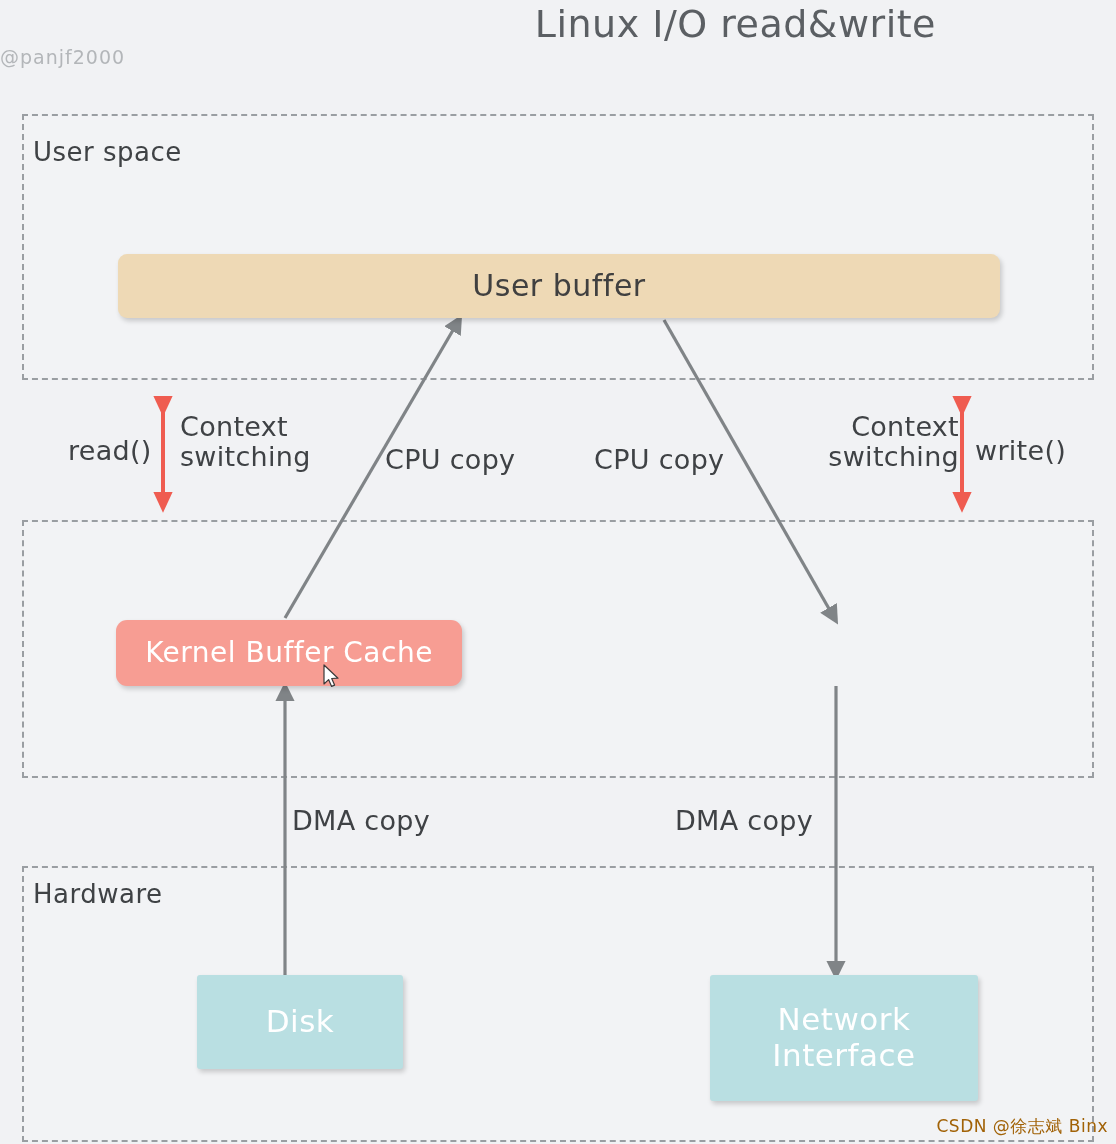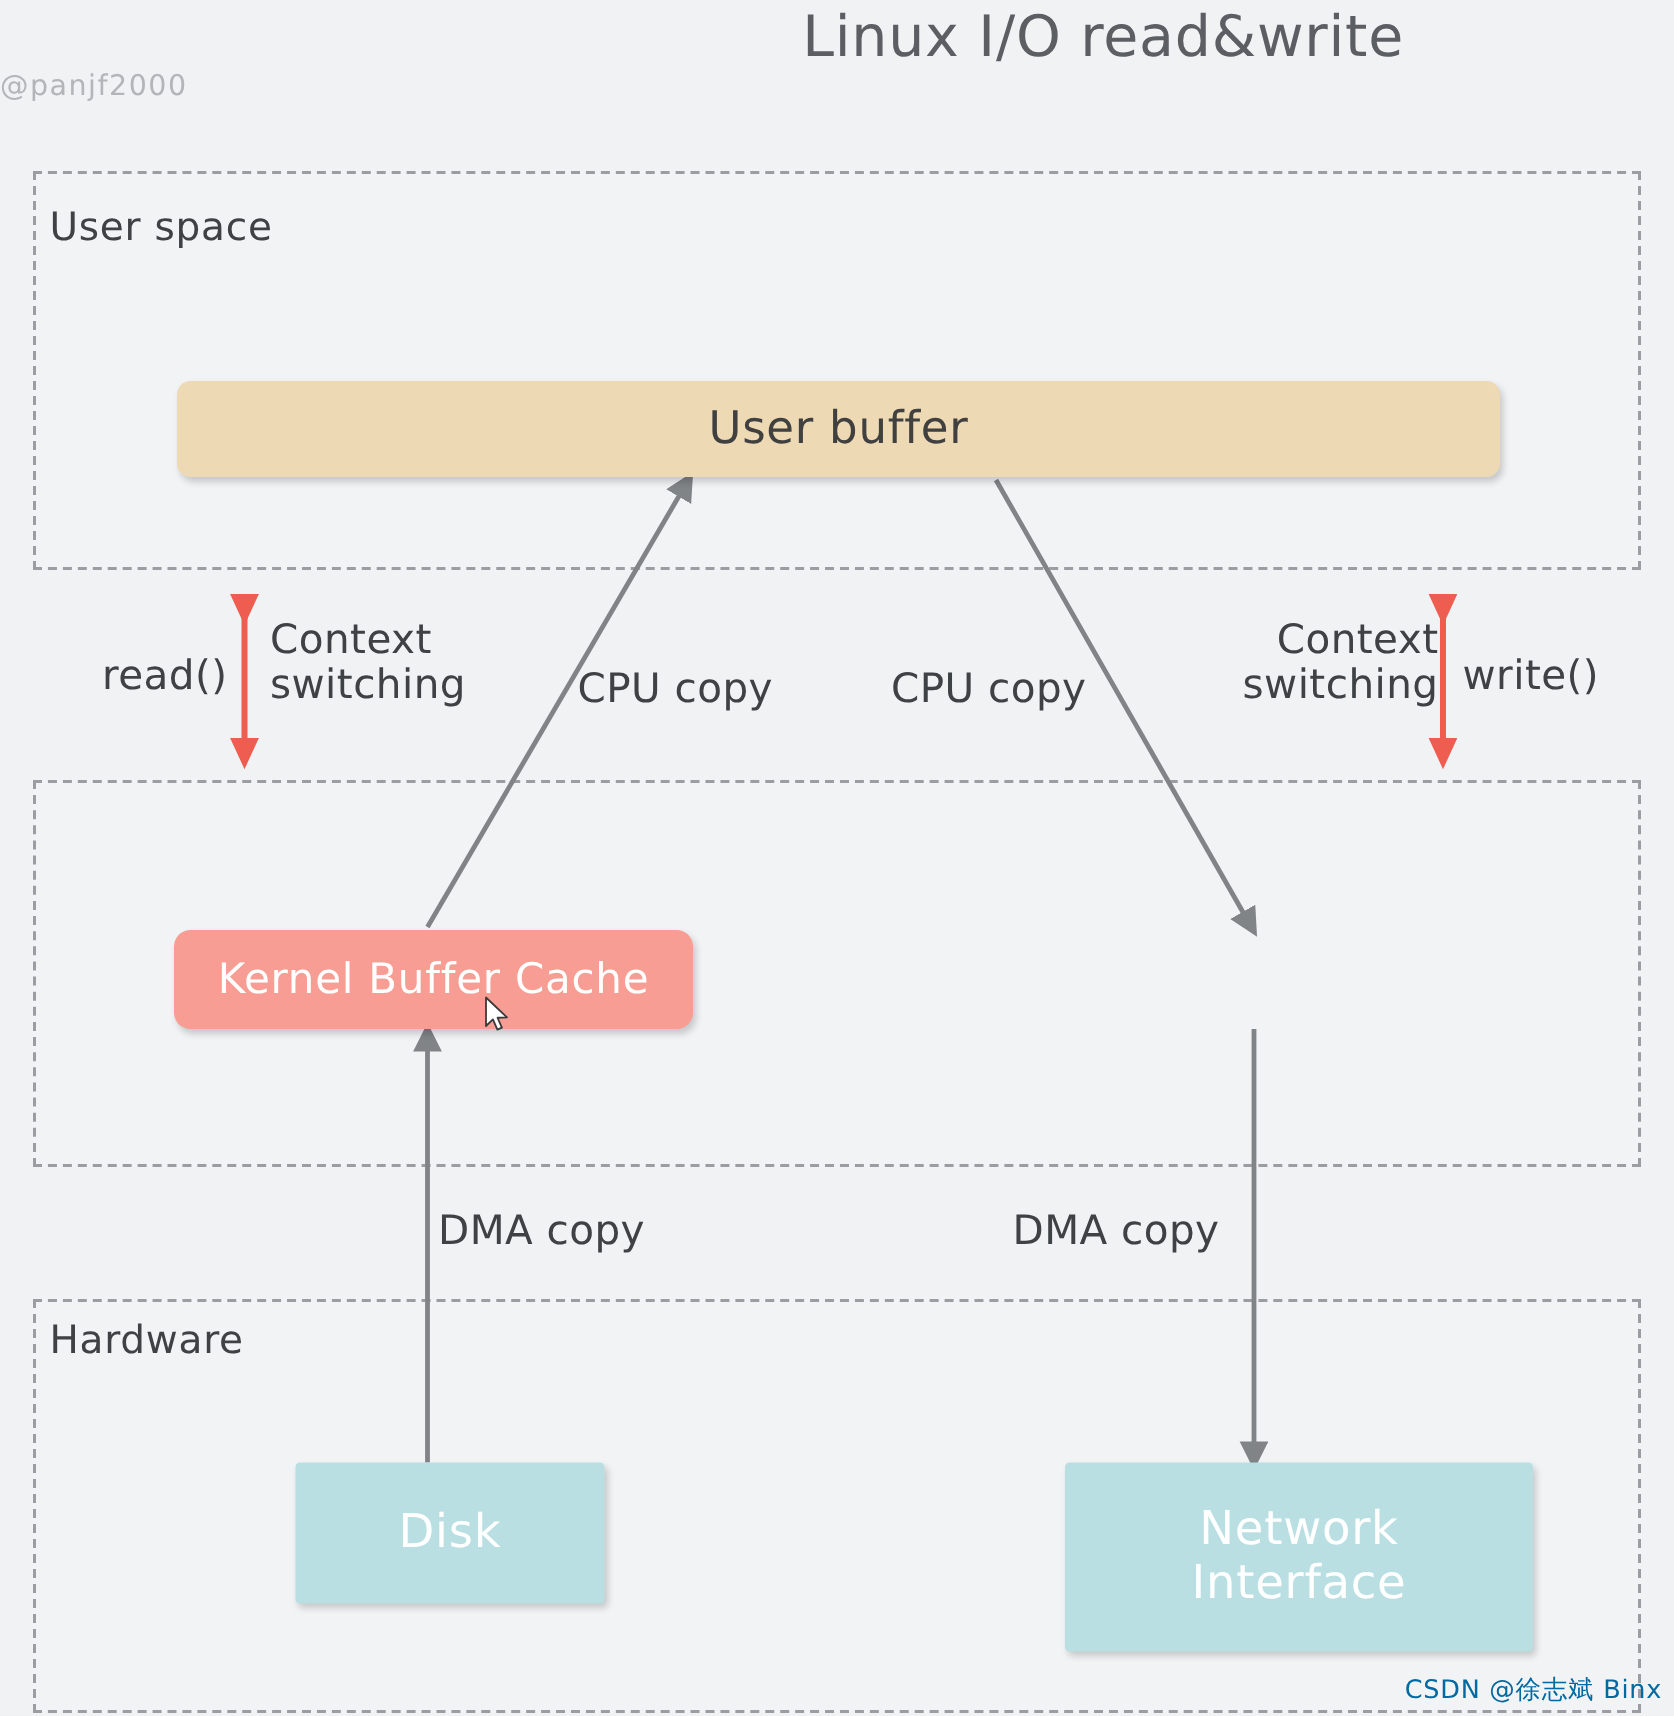--- a/index.html
+++ b/index.html
@@ -94,21 +94,21 @@
   }
   #node-socket-buffer {
     left: 665px; top: 620px; width: 342px; height: 66px;
     background: #f79d93; border-radius: 11px; font-size: 28px;
   }
   #node-disk {
     left: 182px; top: 975px; width: 206px; height: 94px;
     background: #b9dfe2; border-radius: 3px; font-size: 31px; margin-left: 15px;
   }
   #node-network-interface {
-    left: 710px; top: 975px; width: 312px; height: 126px;
+    left: 710px; top: 975px; width: 268px; height: 126px;
     background: #b9dfe2; border-radius: 3px; font-size: 31px;
     flex-direction: column;
   }
   #node-network-interface span { display: block; }
 
   
   #edges {
     position: absolute;
     left: 0; top: 0;
     width: 1116px; height: 1144px;
@@ -133,21 +133,21 @@
   #lbl-write     { left: 975px; top: 436px; }
   #lbl-dma-left  { left: 292px; top: 806px; }
   #lbl-dma-right { left: 675px; top: 806px; }
 
   
   #watermark {
     position: absolute;
     right: 8px;
     bottom: 6px;
     font-size: 17px;
-    color: #0369a1;
+    color: #a16207;
     letter-spacing: 0.5px;
     white-space: nowrap;
   }
 
   
   #cursor {
     position: absolute;
     left: 322px;
     top: 664px;
     width: 20px;

